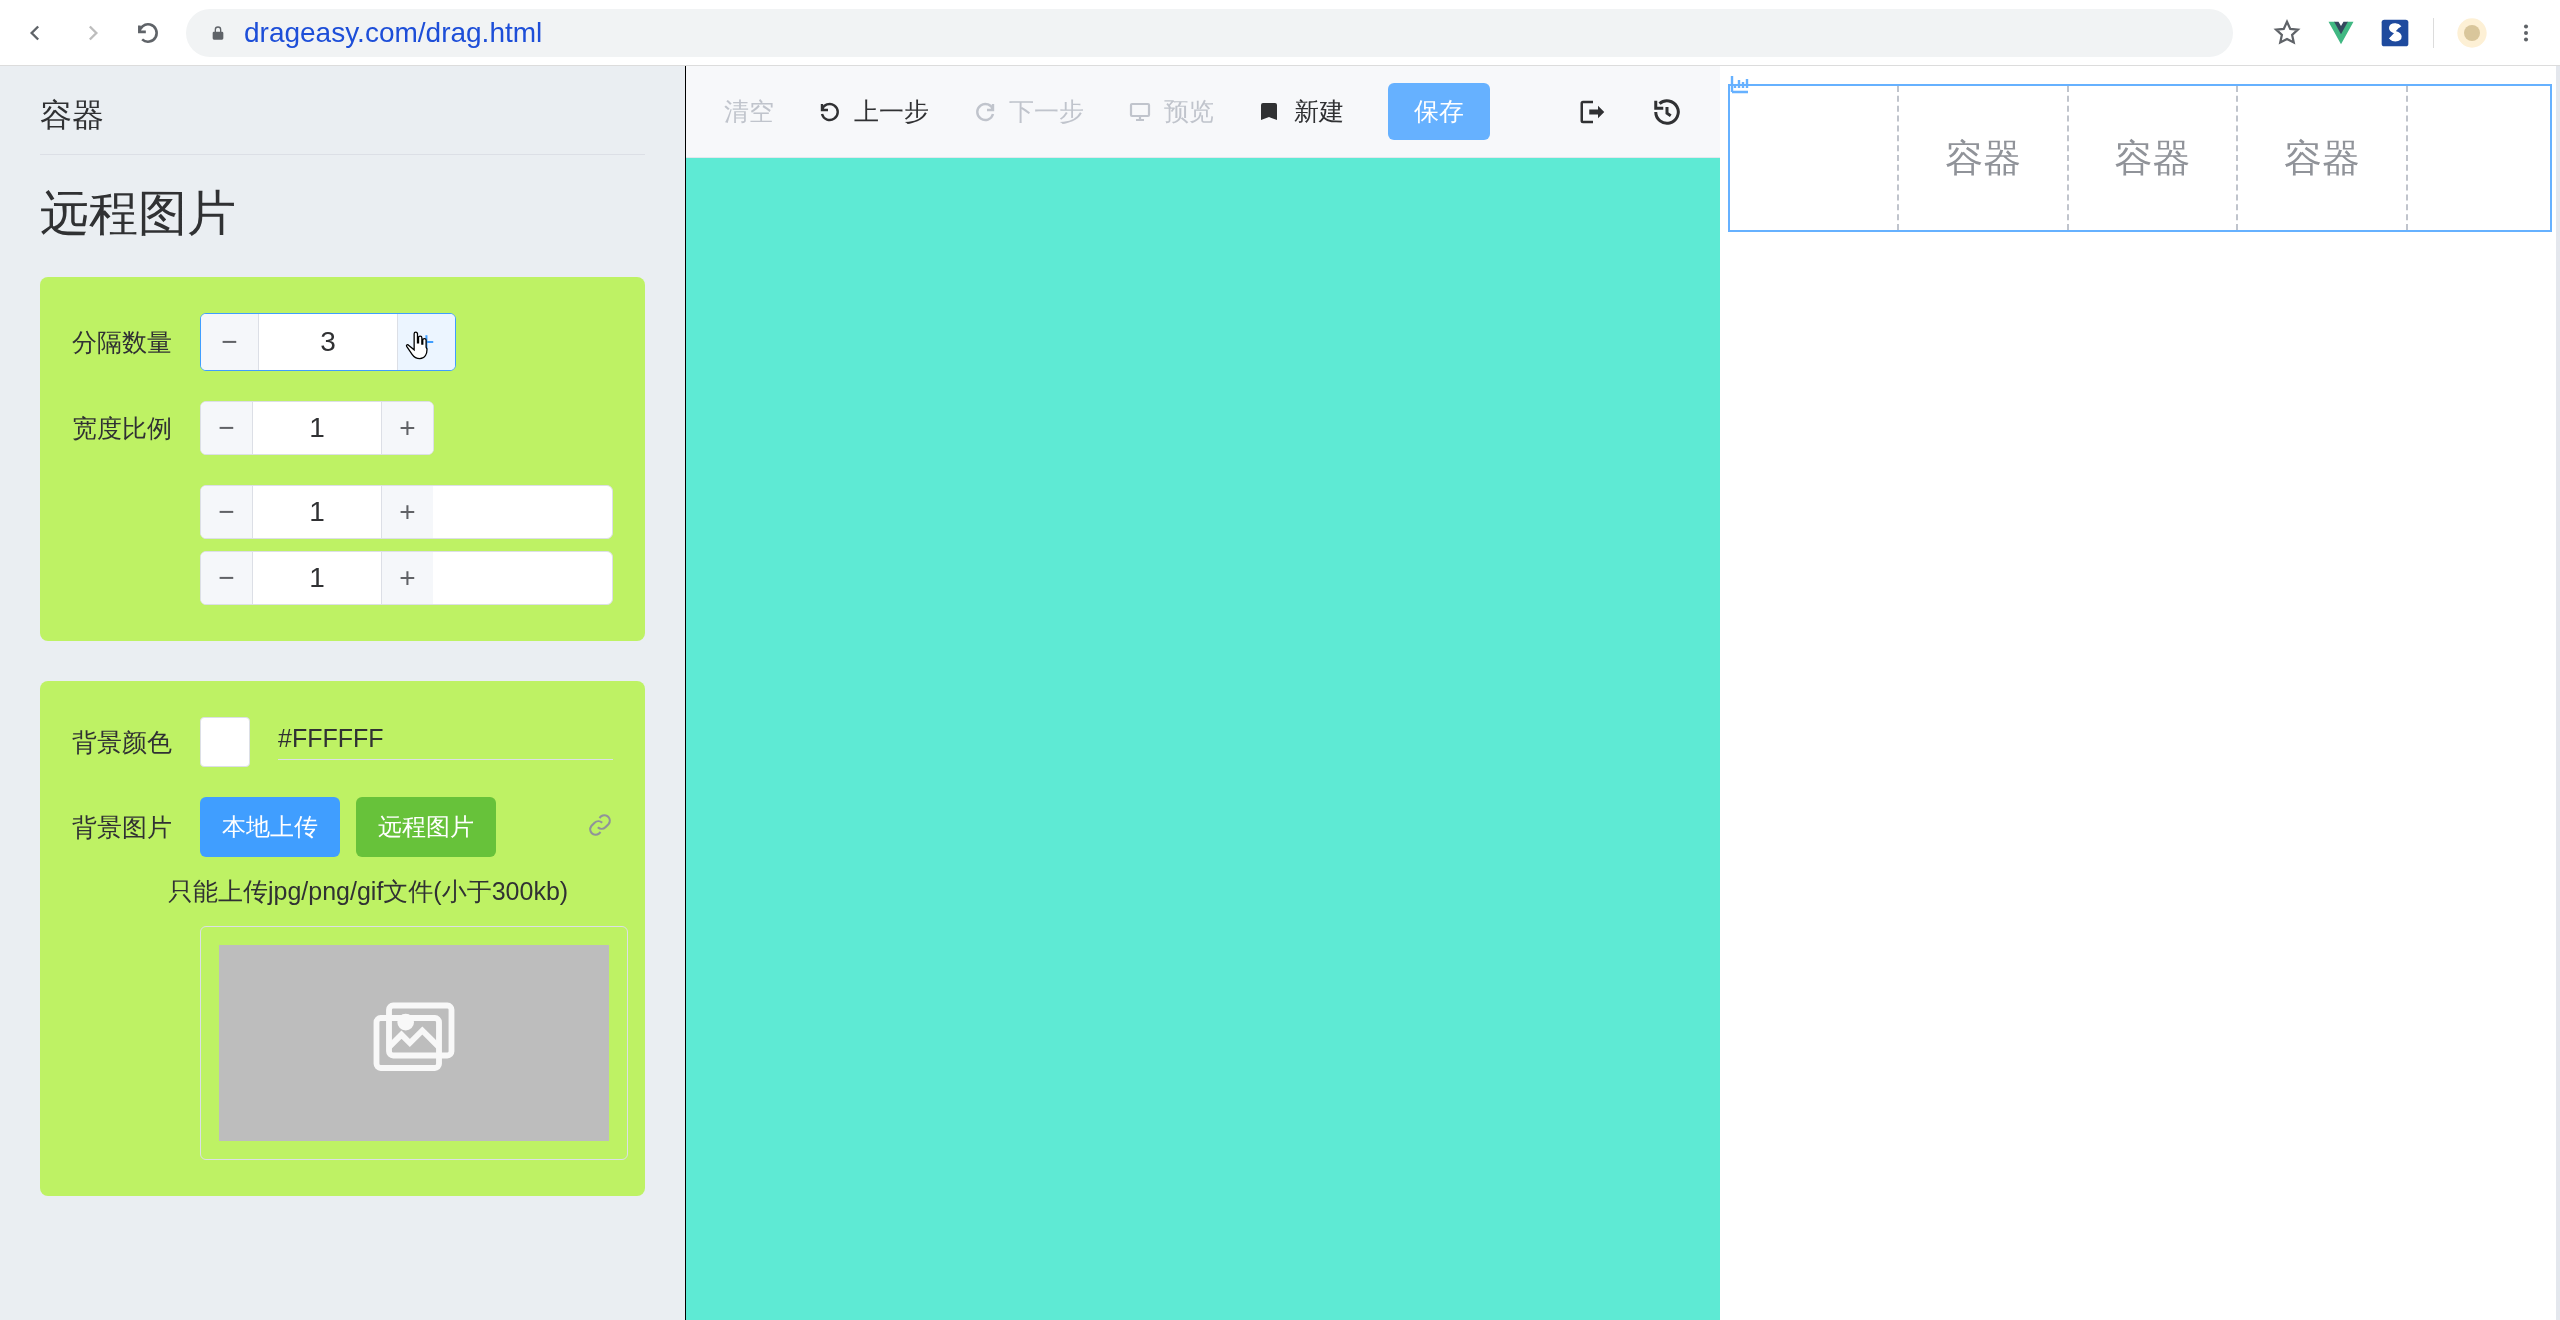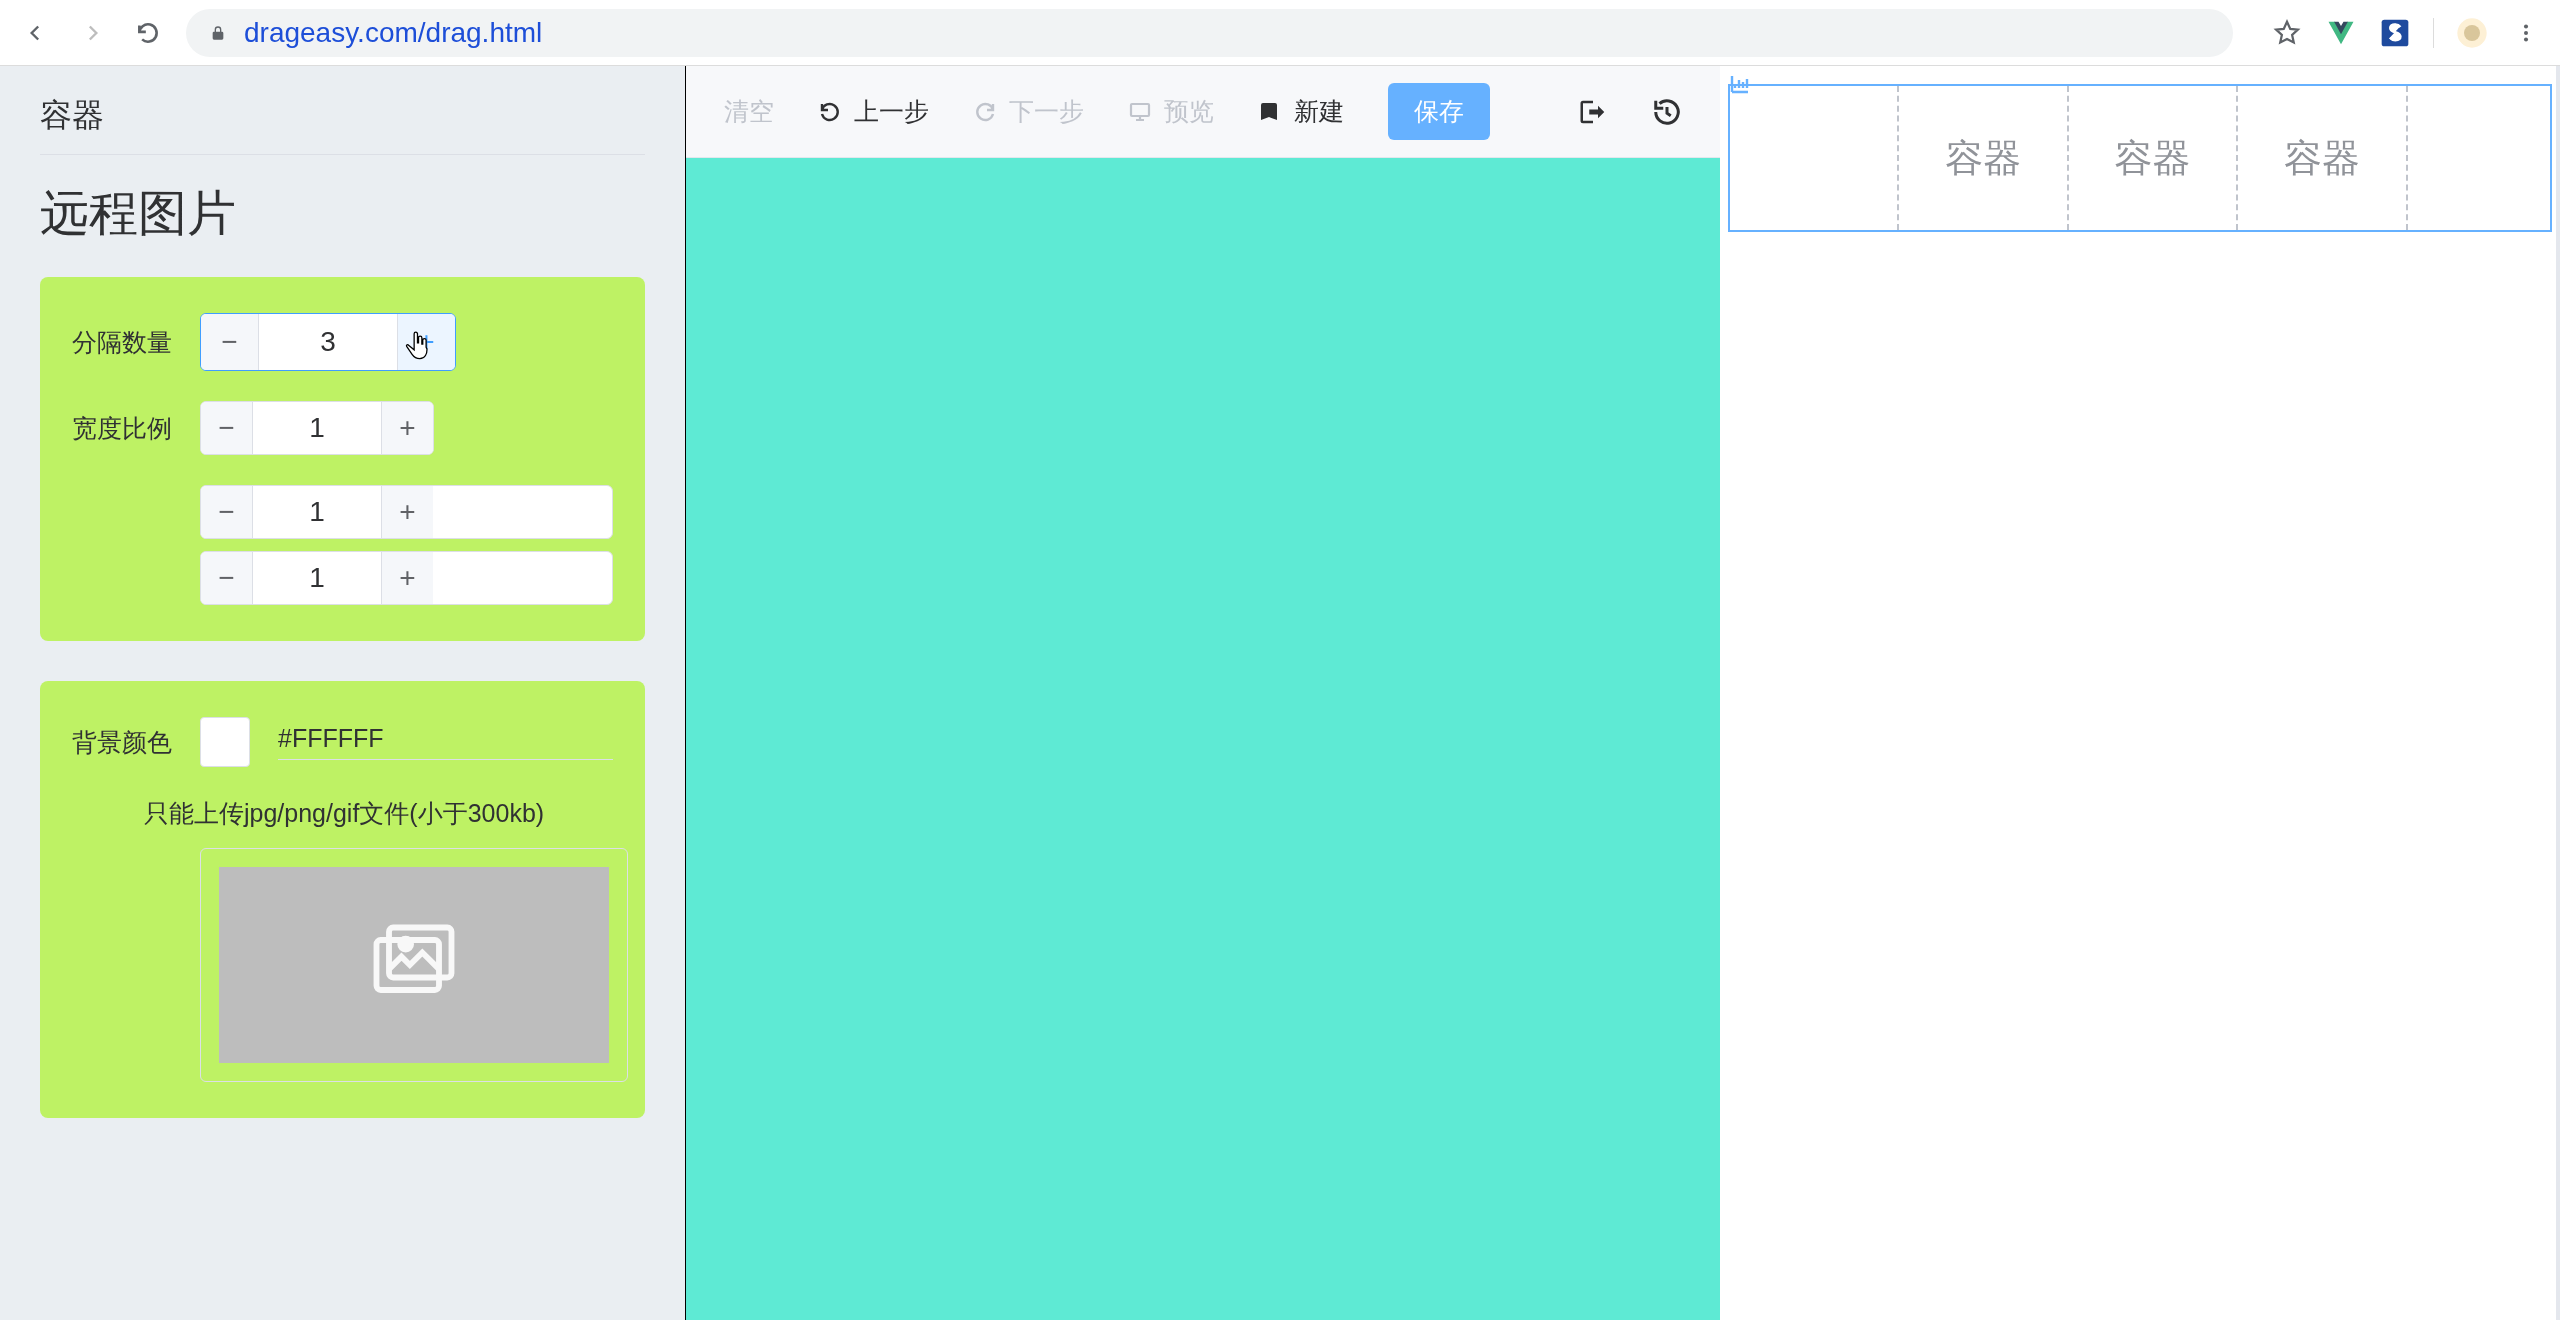--- a/index.html
+++ b/index.html
@@ -41,21 +41,21 @@
     
     .color-swatch { width: 50px; height: 50px; border: 1px solid #dcdfe6; border-radius: 4px; background: #fff; margin-right: 28px; }
     .color-text { font-size: 25px; color: #303133; border-bottom: 1px solid #dcdfe6; flex:1; padding-bottom: 6px; }
 
     
     .btn { padding: 14px 22px; font-size: 24px; border-radius: 6px; cursor: pointer; color: #fff; margin-right: 16px; border: none; }
     .btn-primary { background: #409eff; }
     .btn-success { background: #67c23a; }
     .link-ic { color: #909399; margin-left: auto; }
 
-    .hint { font-size: 25px; color: #303133; margin-left: 72px; margin-top: 18px; margin-bottom: 18px; }
+    .hint { font-size: 25px; color: #303133; margin-left: 96px; margin-top: 18px; margin-bottom: 18px; }
     .img-preview { margin-left: 128px; border: 1px solid #dcdfe6; border-radius: 6px; padding: 18px; width: 428px; }
     .img-thumb { width: 100%; height: 196px; background: #bdbdbd; display: flex; align-items: center; justify-content: center; }
     .img-thumb svg { opacity: 0.9; }
 
     
     .main { flex: 1; display: flex; flex-direction: row; background: #5eead4; border-left: 1px solid #000000; }
     .toolbar { display: flex; align-items: center; padding: 0 38px; height: 92px; border-bottom: 1px solid #e4e7ed; gap: 44px; background: #f7f8fa; }
     .tb-item { display: flex; align-items: center; gap: 12px; font-size: 25px; cursor: pointer; color: #303133; }
     .tb-item.disabled { color: #c0c4cc; cursor: not-allowed; }
     .tb-save { background: #66b1ff; color: #fff; padding: 12px 26px; border-radius: 6px; }
@@ -176,20 +176,30 @@
       </div>
     </div>
 
     <div class="panel">
       <div class="row">
         <div class="row-label">背景颜色</div>
         <div class="color-swatch"></div>
         <div class="color-text">#FFFFFF</div>
       </div>
 
+      <div class="row" style="margin-bottom:0">
+        <div class="row-label">背景图片</div>
+        <button class="btn btn-primary">本地上传</button>
+        <button class="btn btn-success">远程图片</button>
+        <span class="link-ic">
+          <svg width="26" height="26" viewBox="0 0 24 24" fill="none" stroke="#909399" stroke-width="2">
+              <path d="M10 14a5 5 0 0 0 7 0l3-3a5 5 0 0 0-7-7l-1.5 1.5M14 10a5 5 0 0 0-7 0l-3 3a5 5 0 0 0 7 7l1.5-1.5"></path>
+            </svg>
+        </span>
+      </div>
       <div class="hint">只能上传jpg/png/gif文件(小于300kb)</div>
       <div class="img-preview">
         <div class="img-thumb">
           <svg width="120" height="100" viewBox="0 0 24 24" fill="none" stroke="#fff" stroke-width="1.4">
             <rect x="3" y="6" width="15" height="12" rx="1"></rect>
             <rect x="6" y="3" width="15" height="12" rx="1"></rect>
             <circle cx="10" cy="7" r="1.3" fill="#fff"></circle>
             <path d="M6 13l3-3 2 2 3-3 4 4"></path>
           </svg>
         </div>

